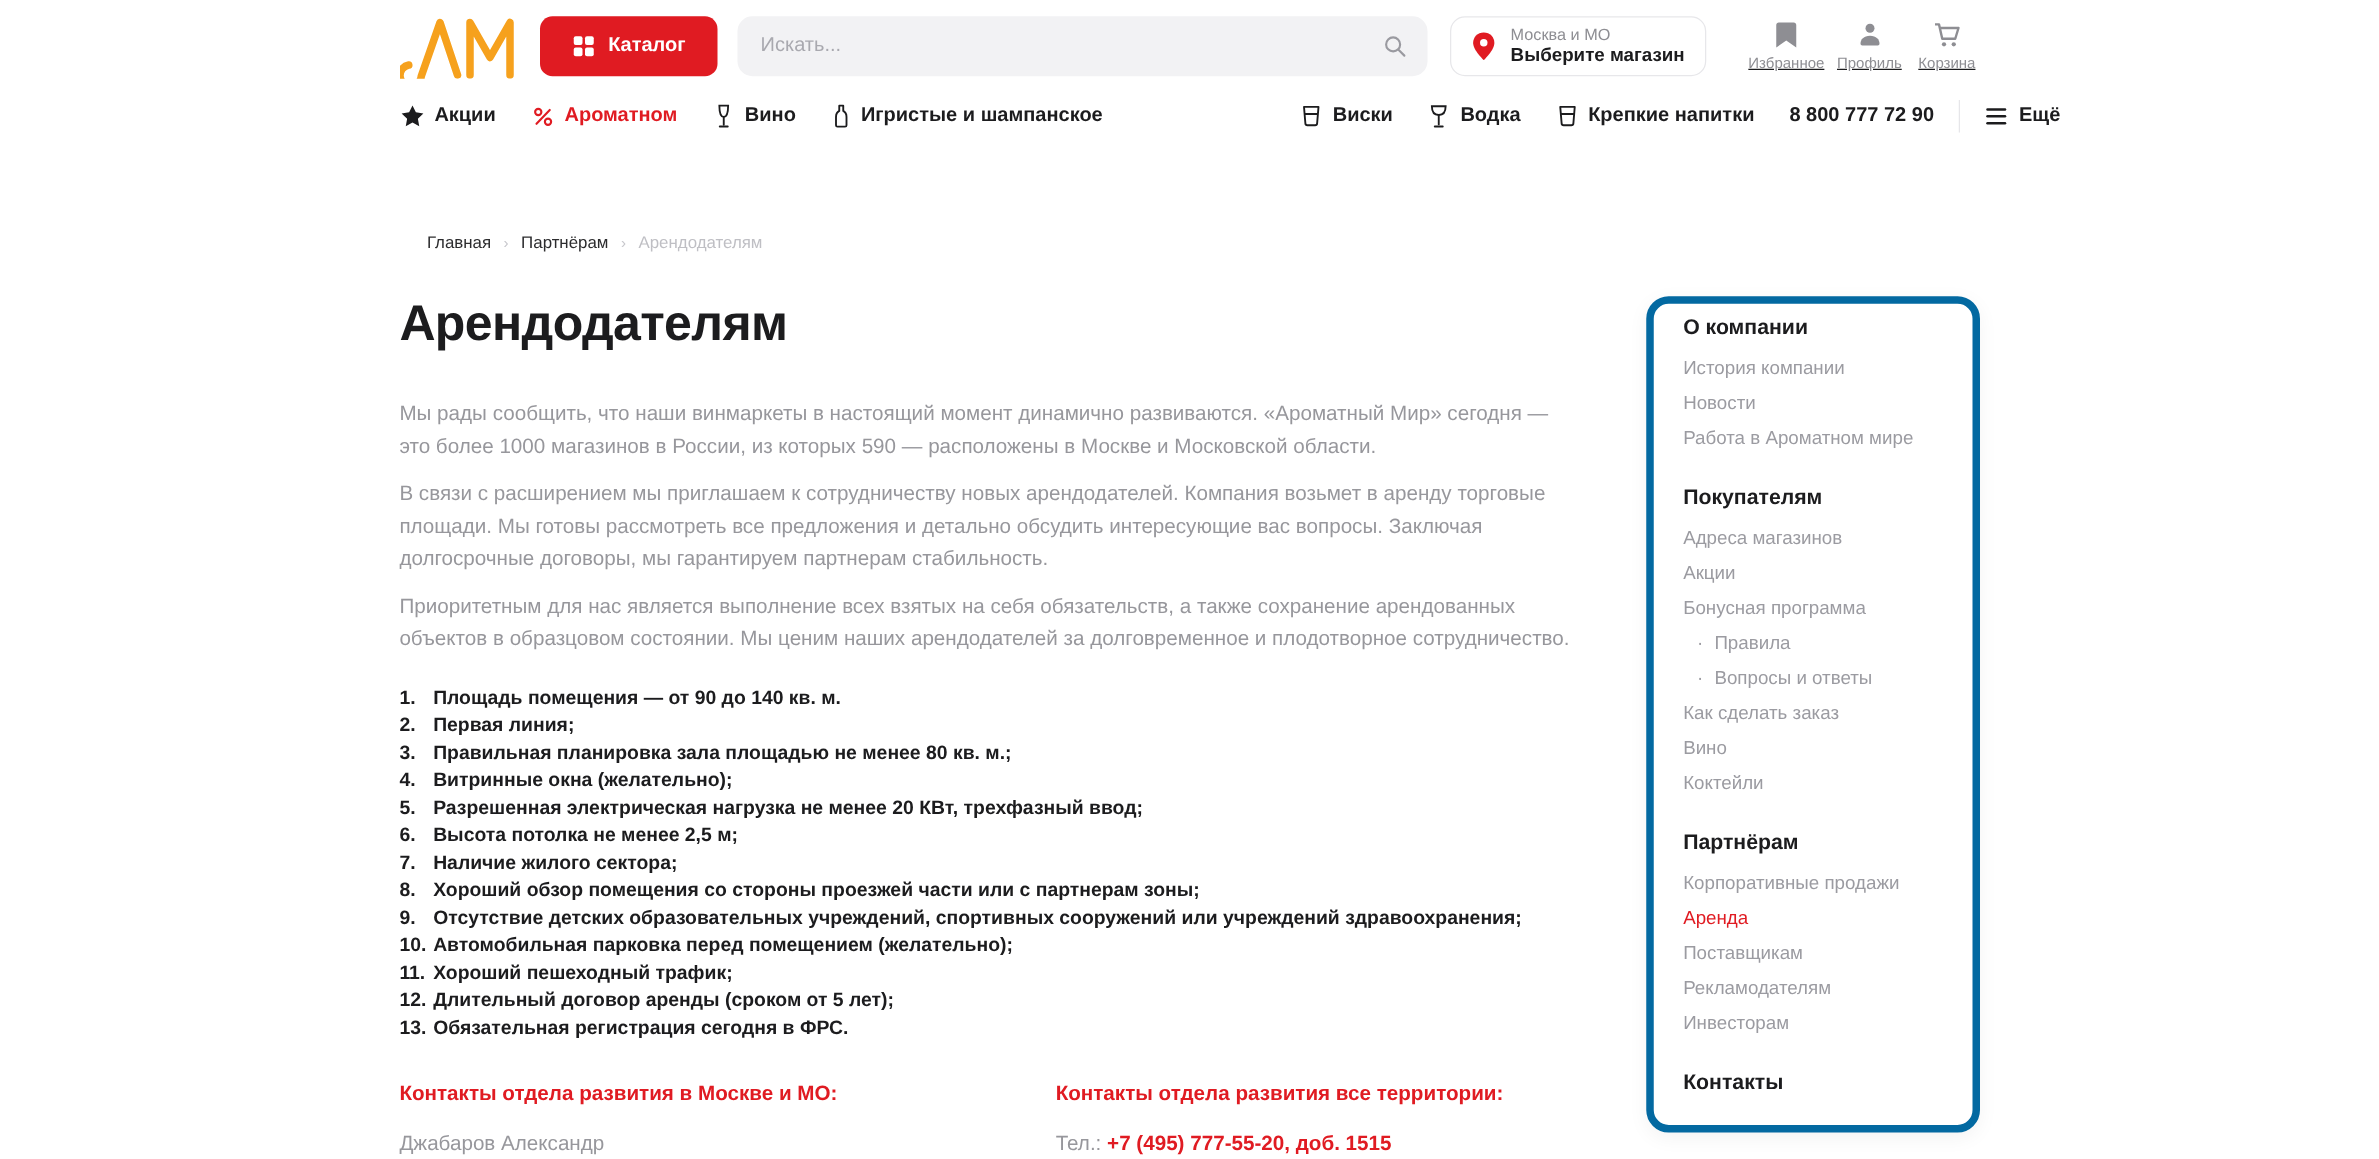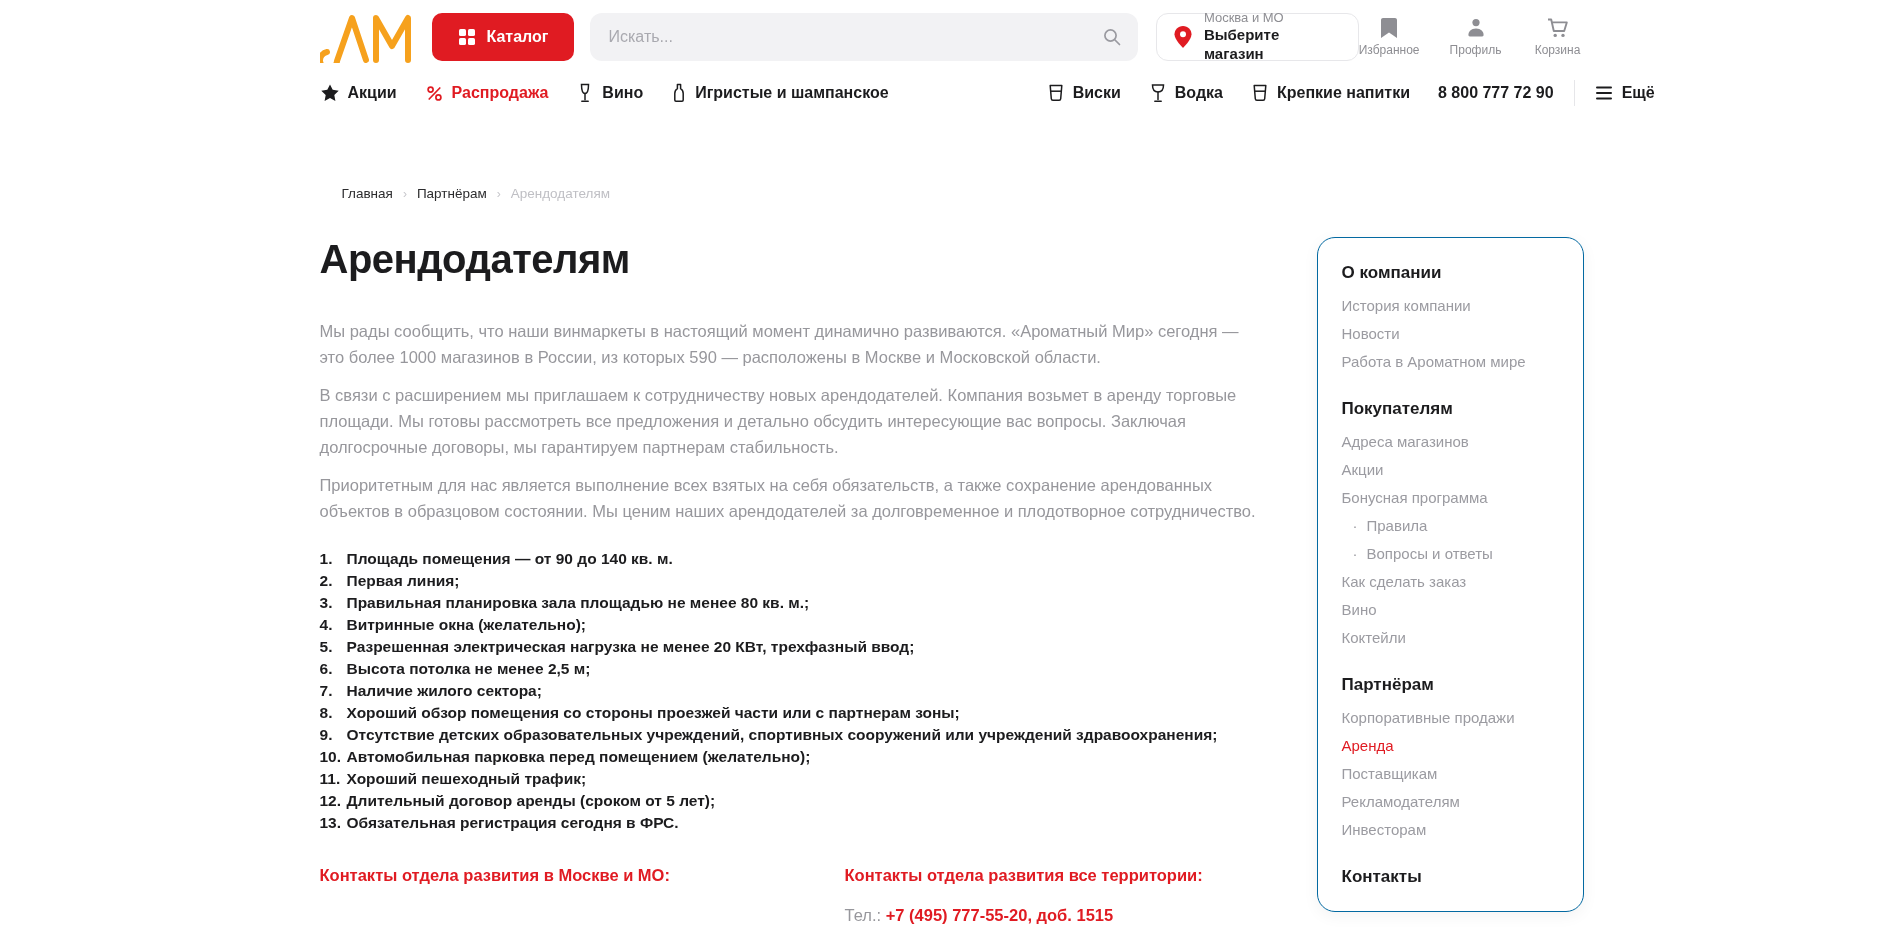--- a/index.html
+++ b/index.html
@@ -29,21 +29,21 @@
   }
   .search-box input::placeholder{color:#a9a9af;}
   .location-box{
     margin-left:18px;height:48px;border:1px solid #e7e7ea;border-radius:12px;
     background:#fff;display:flex;align-items:center;gap:11px;padding:16px 16px;
     box-sizing:border-box;cursor:pointer;
   }
   .loc-lines{display:flex;flex-direction:column;line-height:1.25;}
   .loc-region{font-size:13px;color:#8e8e93;}
   .loc-action{font-size:15px;font-weight:bold;color:#1c1c1e;}
-  .quick-links{margin-left:auto;display:flex;gap:30px;}
+  .quick-links{margin-left:auto;display:flex;gap:10px;text-decoration:underline;}
   .quick-item{display:flex;flex-direction:column;align-items:center;gap:4px;
     font-size:12px;color:#8e8e93;cursor:pointer;min-width:52px;}
 
   
   .hrow2{display:flex;align-items:center;margin-top:14px;height:30px;}
   .nav-item{display:flex;align-items:center;gap:8px;margin-right:28px;
     font-size:16px;font-weight:bold;color:#1c1c1e;cursor:pointer;text-decoration:none;white-space:nowrap;}
   .nav-item.accent{color:#e01b22;}
   .nav-item.spread{margin-left:130px;}
   .nav-right{margin-left:auto;display:flex;align-items:center;}
@@ -71,22 +71,22 @@
   .contacts{display:flex;margin-top:32px;}
   .contact-col{width:525px;}
   .contact-col + .contact-col{width:auto;}
   .contact-heading{font-size:16.5px;font-weight:bold;color:#e01b22;margin:0;}
   .contact-line{margin-top:21px;font-size:16.5px;color:#97979c;}
   .contact-phone{color:#e01b22;font-weight:bold;text-decoration:none;cursor:pointer;}
 
   
   .sidebar{
     margin-left:auto;width:267px;box-sizing:border-box;background:#fff;
-    border:1px solid #0369a1;border-radius:18px;box-shadow:0 4px 16px rgba(0,0,0,0.05);
-    padding:25px 24px 24px;
+    border:6px solid #0369a1;border-radius:18px;box-shadow:0 4px 16px rgba(0,0,0,0.05);
+    padding:9px 24px 24px;
   }
   .sb-heading{font-size:17px;font-weight:bold;color:#1c1c1e;margin:24px 0 8px;cursor:pointer;}
   .sb-heading:first-child{margin-top:0;}
   .sb-link{display:block;padding:5.5px 0;font-size:15px;color:#9b9ba1;text-decoration:none;cursor:pointer;}
   .sb-link.active{color:#e01b22;}
   .sb-link.sub{padding-left:11px;}
   .sb-link.sub::before{content:"·";margin-right:9px;color:#9b9ba1;}
   .sb-heading.last{margin-bottom:0;}
 
   svg{display:block;}
@@ -181,21 +181,21 @@
       <span>Акции</span>
     </a>
     <a class="nav-item accent">
       <span>
         <svg width="19" height="19" viewBox="0 0 19 19" fill="none" stroke="#e01b22" stroke-width="1.7" stroke-linecap="round">
           <line x1="4.2" y1="15" x2="14.8" y2="4"></line>
           <circle cx="5.6" cy="5.6" r="2.5"></circle>
           <circle cx="13.4" cy="13.4" r="2.5"></circle>
         </svg>
       </span>
-      <span>Распродажа</span>
+      <span>Ароматном</span>
     </a>
     <a class="nav-item">
       <span>
         <svg width="18" height="20" viewBox="0 0 18 20" fill="none" stroke="#1c1c1e" stroke-width="1.5" stroke-linecap="round">
           <path d="M5.5 1.5 h7 C12.5 7.5 11.7 10.5 9 10.5 C6.3 10.5 5.5 7.5 5.5 1.5 Z"></path>
           <line x1="9" y1="10.5" x2="9" y2="16.8"></line>
           <line x1="5.8" y1="18.2" x2="12.2" y2="18.2"></line>
         </svg>
       </span>
       <span>Вино</span>
@@ -308,20 +308,21 @@
           <span>Длительный договор аренды (сроком от 5 лет);</span>
         </li>
       <li class="req-item">
           <span>Обязательная регистрация сегодня в ФРС.</span>
         </li>
     </ol>
 
     <div class="contacts">
       <div class="contact-col">
         <p class="contact-heading">Контакты отдела развития в Москве и МО:</p>
+        <div class="contact-line">Джабаров Александр</div>
       </div>
       <div class="contact-col">
         <p class="contact-heading">Контакты отдела развития все территории:</p>
         <div class="contact-line">
           <span>Тел.:</span>
           <a class="contact-phone">+7 (495) 777-55-20, доб. 1515</a>
         </div>
       </div>
     </div>
   </div>

